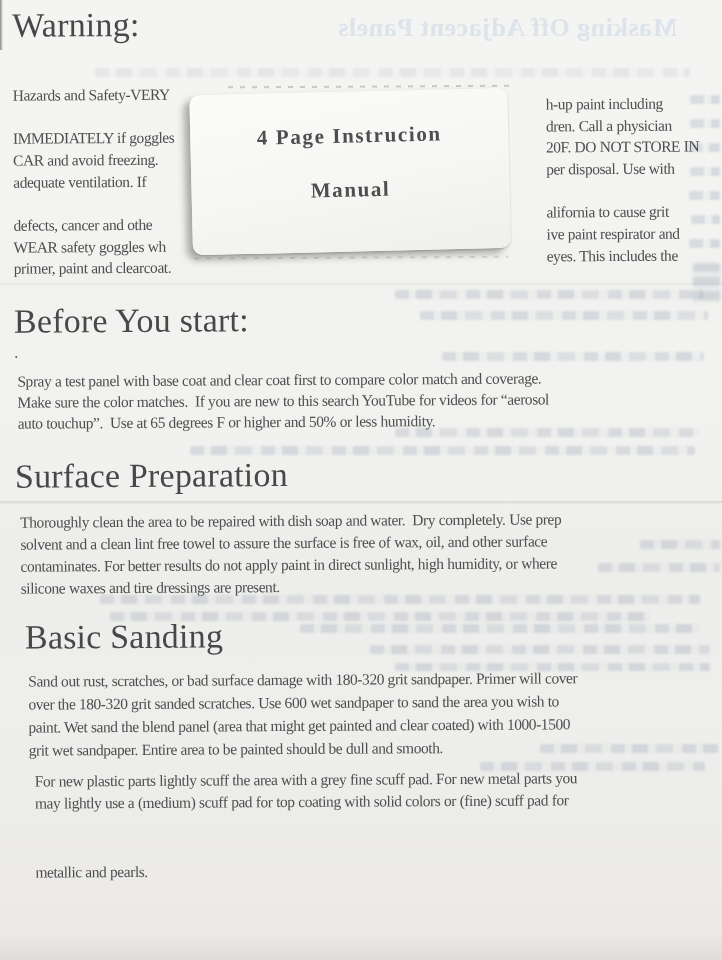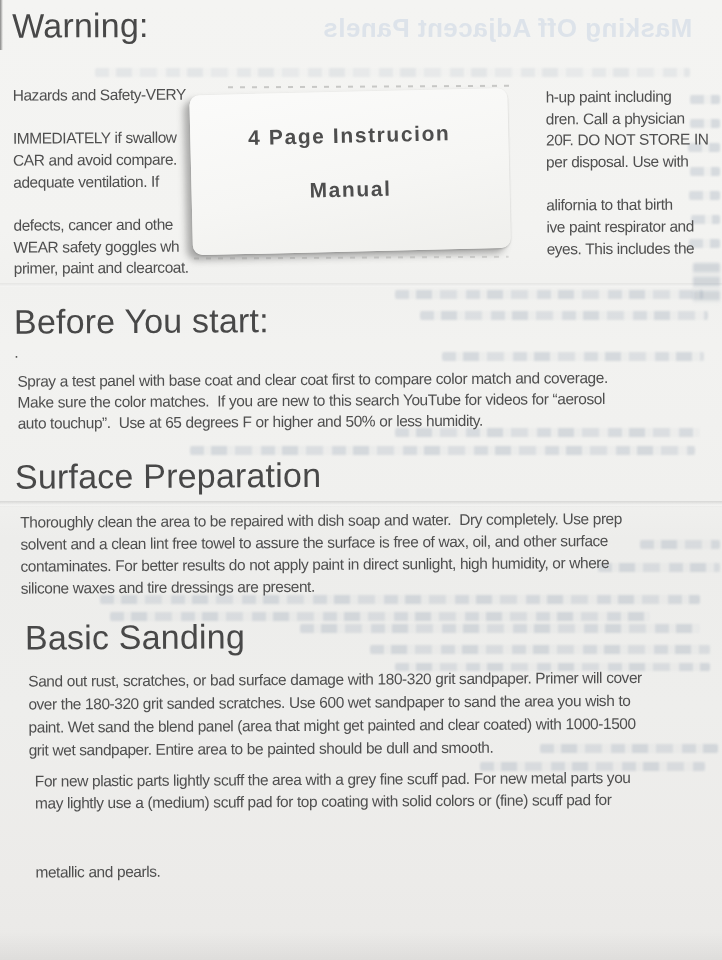--- a/index.html
+++ b/index.html
@@ -6,20 +6,21 @@
   body{
     width:722px;height:960px;overflow:hidden;
     background:#e7e7e5;
     font-family:"Liberation Sans", sans-serif;
   }
   #page{
     position:relative;width:722px;height:960px;overflow:hidden;
     background:linear-gradient(180deg,
       #f4f4f2 0%, #f3f3f1 24%, #f1f1ef 29.4%, #f2f2f0 36%,
       #f0f0ee 52.2%, #ededeb 56%, #eeeeec 74%, #ecebe9 92%, #eae9e7 100%);
+    font-family:Liberation Serif, serif;
   }
   
   .edge-sliver{position:absolute;left:0;top:0;width:3px;height:50px;
     background:linear-gradient(90deg,rgba(45,45,45,.55),rgba(45,45,45,0));}
   .crease{position:absolute;left:0;width:722px;}
   .crease.c1{top:283px;height:4px;
     background:linear-gradient(180deg,rgba(120,120,120,.10),rgba(255,255,255,.30));}
   .crease.c2{top:501px;height:6px;
     background:linear-gradient(180deg,rgba(100,100,100,.18),rgba(255,255,255,.28) 70%,rgba(120,120,120,.05));}
   .bottom-shade{position:absolute;left:0;bottom:0;width:722px;height:28px;
@@ -49,21 +50,21 @@
   .hd{
     position:absolute;font-size:34px;font-weight:400;color:#484848;
     letter-spacing:.2px;white-space:pre;
   }
   .txt{
     position:absolute;font-size:15.5px;color:#4f4f4f;
     letter-spacing:-.45px;word-spacing:.2px;white-space:pre;
   }
   .wline{position:absolute;left:0;width:722px;height:22px;}
   .wl{position:absolute;left:15px;top:0;}
-  .wr{position:absolute;left:516px;top:5px;padding-left:32px;}
+  .wr{position:absolute;left:516px;top:12px;padding-left:32px;}
   .stray{position:absolute;left:15px;top:342px;font-size:16px;color:#555;}
 
   
   .perf{position:absolute;height:2px;opacity:.75;
     background:repeating-linear-gradient(90deg,#b9b9b7 0 5px,rgba(0,0,0,0) 5px 12px);}
   #sticker{
     position:absolute;left:193px;top:92px;width:318px;height:160px;
     background:linear-gradient(170deg,#fbfbfa 0%,#f6f6f4 55%,#efefec 100%);
     border-radius:10px;
     box-shadow:-6px 5px 7px rgba(70,70,70,.42), 0 1px 2px rgba(0,0,0,.18);
@@ -118,32 +119,32 @@
     <div class="hd" style="left:15px;top:5px">Warning:</div>
 
     <div class="wline" style="top:85px">
       <span class="txt wl">Hazards and Safety-VERY</span>
       <span class="txt wr">h-up paint including</span>
     </div>
     <div class="wline" style="top:107px">
       <span class="txt wr">dren. Call a physician</span>
     </div>
     <div class="wline" style="top:128px">
-      <span class="txt wl">IMMEDIATELY if swallow</span>
+      <span class="txt wl">IMMEDIATELY if goggles</span>
       <span class="txt wr">20F. DO NOT STORE IN</span>
     </div>
     <div class="wline" style="top:150px">
-      <span class="txt wl">CAR and avoid compare.</span>
+      <span class="txt wl">CAR and avoid freezing.</span>
       <span class="txt wr">per disposal. Use with</span>
     </div>
     <div class="wline" style="top:172px">
       <span class="txt wl">adequate ventilation. If</span>
     </div>
     <div class="wline" style="top:193px">
-      <span class="txt wr">alifornia to that birth</span>
+      <span class="txt wr">alifornia to cause grit</span>
     </div>
     <div class="wline" style="top:215px">
       <span class="txt wl">defects, cancer and othe</span>
       <span class="txt wr">ive paint respirator and</span>
     </div>
     <div class="wline" style="top:237px">
       <span class="txt wl">WEAR safety goggles wh</span>
       <span class="txt wr">eyes. This includes the</span>
     </div>
     <div class="wline" style="top:258px">

